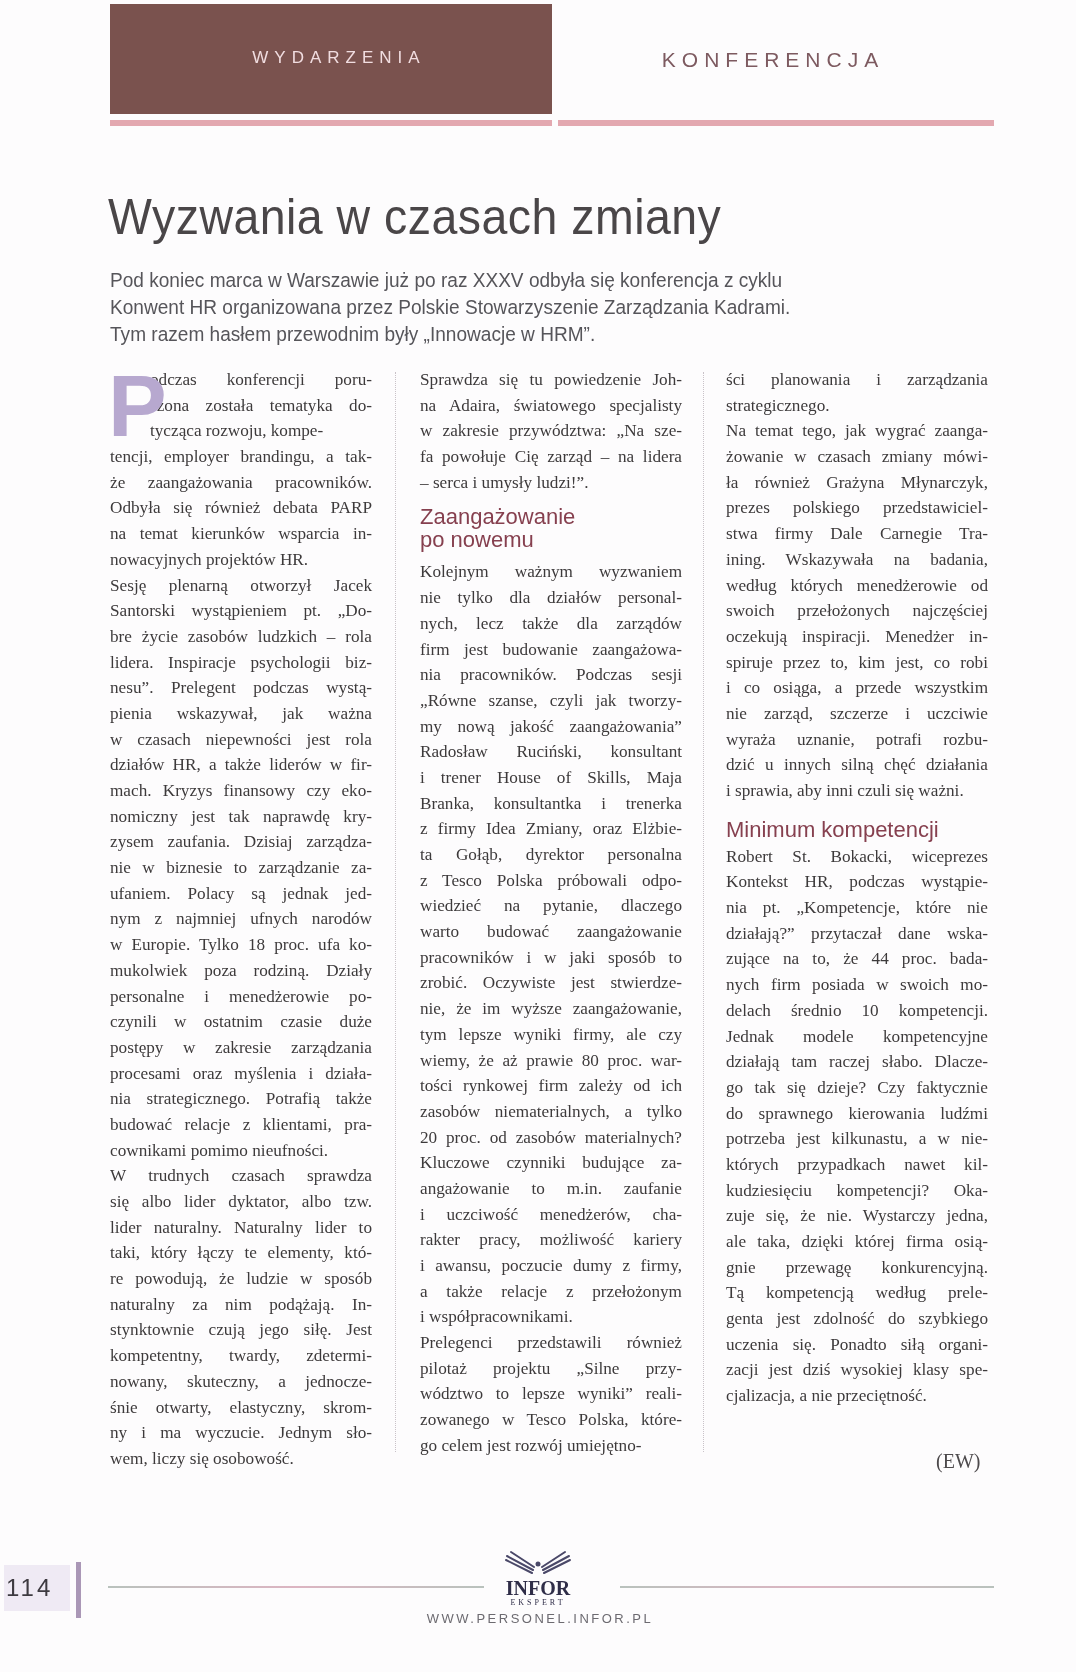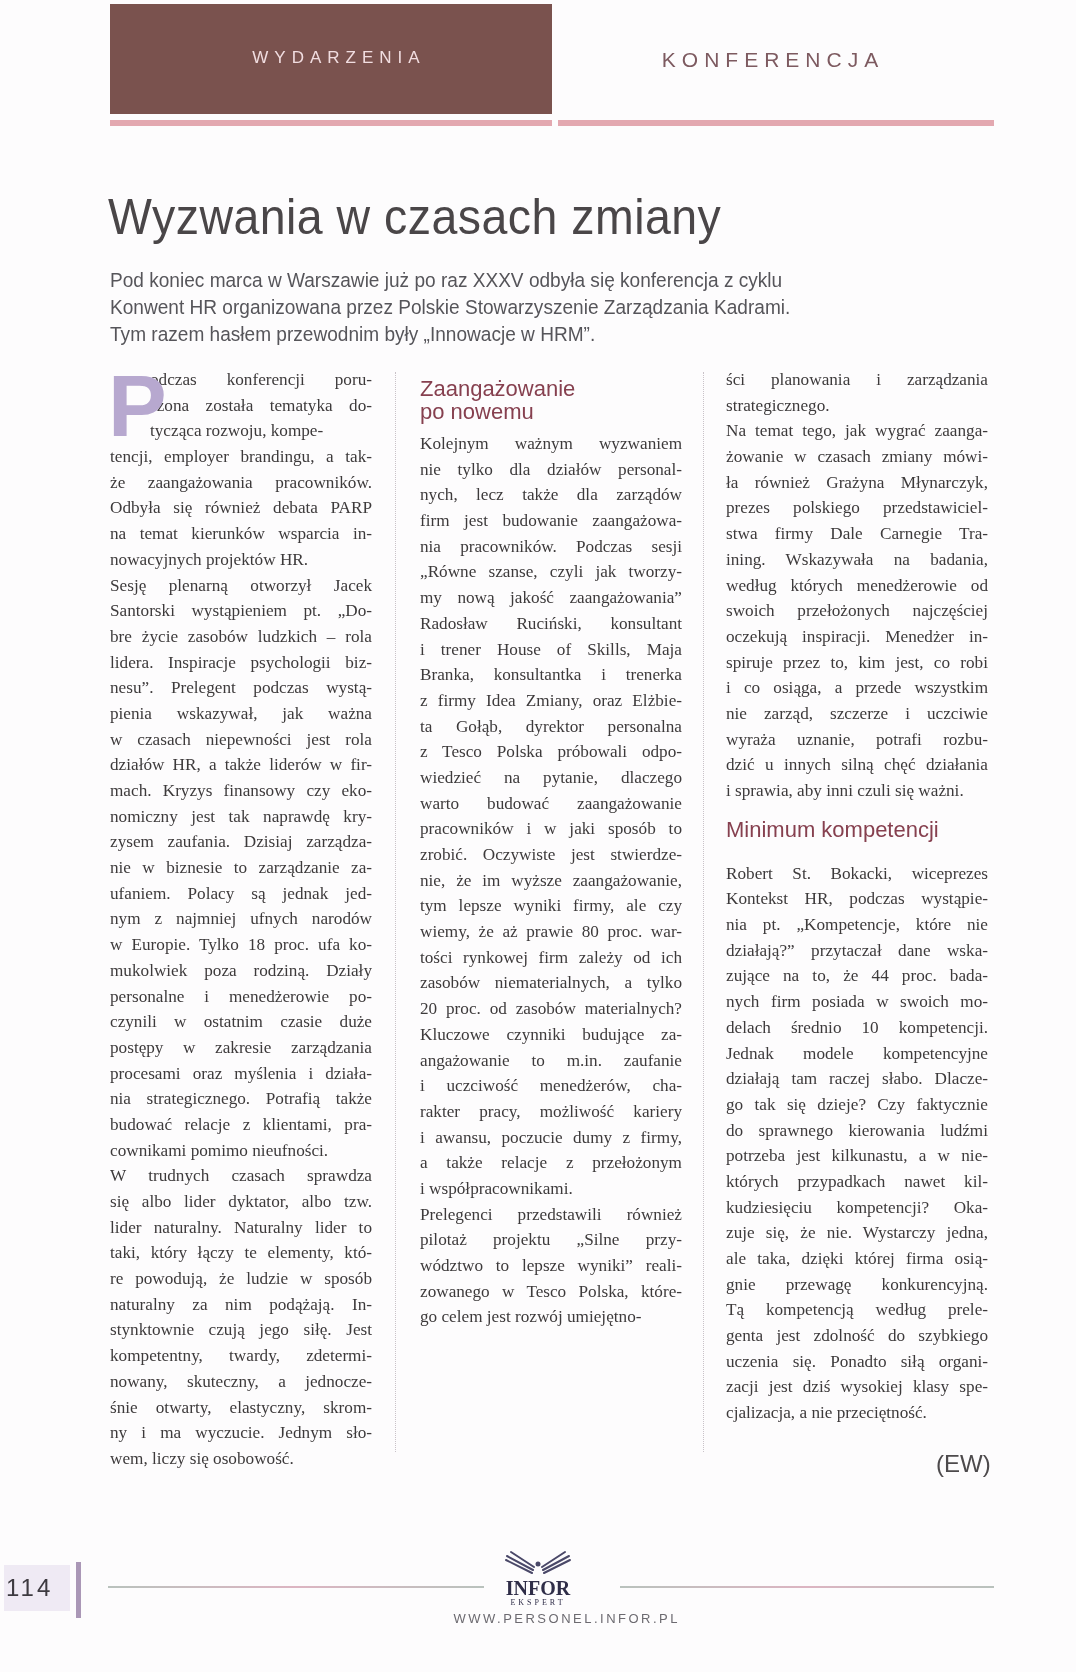--- a/index.html
+++ b/index.html
@@ -70,22 +70,22 @@
   }
   .col-sep {
     position: absolute; top: 372px; height: 1080px; width: 0;
     border-left: 1px dotted #c9c2c8;
   }
   .sep-1 { left: 395px; }
   .sep-2 { left: 703px; }
 
   .signature {
     position: absolute; left: 936px; top: 1450px;
-    font-family: Liberation Sans, sans-serif;
-    font-size: 24px; color: #4d4a4c;
+    font-family: Liberation Serif, serif;
+    font-size: 20px; color: #4d4a4c;
   }
 
   .page-number-box {
     position: absolute; left: 4px; top: 1565px; width: 66px; height: 46px;
     background: #efeaf4;
   }
   .page-number {
     position: absolute; left: 6px; top: 1574px;
     font-family: "Liberation Sans", "DejaVu Sans", sans-serif;
     font-size: 24px; color: #3d3a40; letter-spacing: 3px; text-align: center;
@@ -106,21 +106,21 @@
   .logo-name {
     font-family: "Liberation Serif", "DejaVu Serif", serif;
     font-weight: bold; font-size: 20px; color: #2f2d48; line-height: 20px;
     display: block; margin-top: -2px;
   }
   .logo-sub {
     font-family: "Liberation Serif", "DejaVu Serif", serif;
     font-size: 8px; letter-spacing: 3px; color: #2f2d48; display: block;
   }
   .footer-url {
-    position: absolute; left: 400px; top: 1611px; width: 280px; text-align: right;
+    position: absolute; left: 400px; top: 1611px; width: 280px; text-align: center;
     font-family: "Liberation Sans", "DejaVu Sans", sans-serif;
     font-size: 13px; letter-spacing: 2.5px; color: #6c6a70;
   }
 </style>
 </head>
 <body>
 
 <div class="header-block">
   <div class="header-left-label">WYDARZENIA</div>
 </div>
@@ -186,20 +186,27 @@
       <span class="line">stynktownie czują jego siłę. Jest</span>
       <span class="line">kompetentny, twardy, zdetermi-</span>
       <span class="line">nowany, skuteczny, a jednocze-</span>
       <span class="line">śnie otwarty, elastyczny, skrom-</span>
       <span class="line">ny i ma wyczucie. Jednym sło-</span>
       <span class="line last last">wem, liczy się osobowość.</span>
     </div>
 </div>
 
 <div class="col col-2">
+  <div id="c2-top">
+      <span class="line">Sprawdza się tu powiedzenie Joh-</span>
+      <span class="line">na Adaira, światowego specjalisty</span>
+      <span class="line">w zakresie przywództwa: „Na sze-</span>
+      <span class="line">fa powołuje Cię zarząd – na lidera</span>
+      <span class="line last last">– serca i umysły ludzi!”.</span>
+    </div>
   <div class="subhead">
     <div>Zaangażowanie</div>
     <div>po nowemu</div>
   </div>
   <div id="c2-body">
       <span class="line">Kolejnym ważnym wyzwaniem</span>
       <span class="line">nie tylko dla działów personal-</span>
       <span class="line">nych, lecz także dla zarządów</span>
       <span class="line">firm jest budowanie zaangażowa-</span>
       <span class="line">nia pracowników. Podczas sesji</span>
@@ -249,21 +256,21 @@
       <span class="line">według których menedżerowie od</span>
       <span class="line">swoich przełożonych najczęściej</span>
       <span class="line">oczekują inspiracji. Menedżer in-</span>
       <span class="line">spiruje przez to, kim jest, co robi</span>
       <span class="line">i co osiąga, a przede wszystkim</span>
       <span class="line">nie zarząd, szczerze i uczciwie</span>
       <span class="line">wyraża uznanie, potrafi rozbu-</span>
       <span class="line">dzić u innych silną chęć działania</span>
       <span class="line last last">i sprawia, aby inni czuli się ważni.</span>
     </div>
-  <div class="subhead" style="margin-top:14px;margin-bottom:20px">Minimum kompetencji</div>
+  <div class="subhead" style="margin-top:14px;margin-bottom:3px">Minimum kompetencji</div>
   <div id="c3-body">
       <span class="line">Robert St. Bokacki, wiceprezes</span>
       <span class="line">Kontekst HR, podczas wystąpie-</span>
       <span class="line">nia pt. „Kompetencje, które nie</span>
       <span class="line">działają?” przytaczał dane wska-</span>
       <span class="line">zujące na to, że 44 proc. bada-</span>
       <span class="line">nych firm posiada w swoich mo-</span>
       <span class="line">delach średnio 10 kompetencji.</span>
       <span class="line">Jednak modele kompetencyjne</span>
       <span class="line">działają tam raczej słabo. Dlacze-</span>

